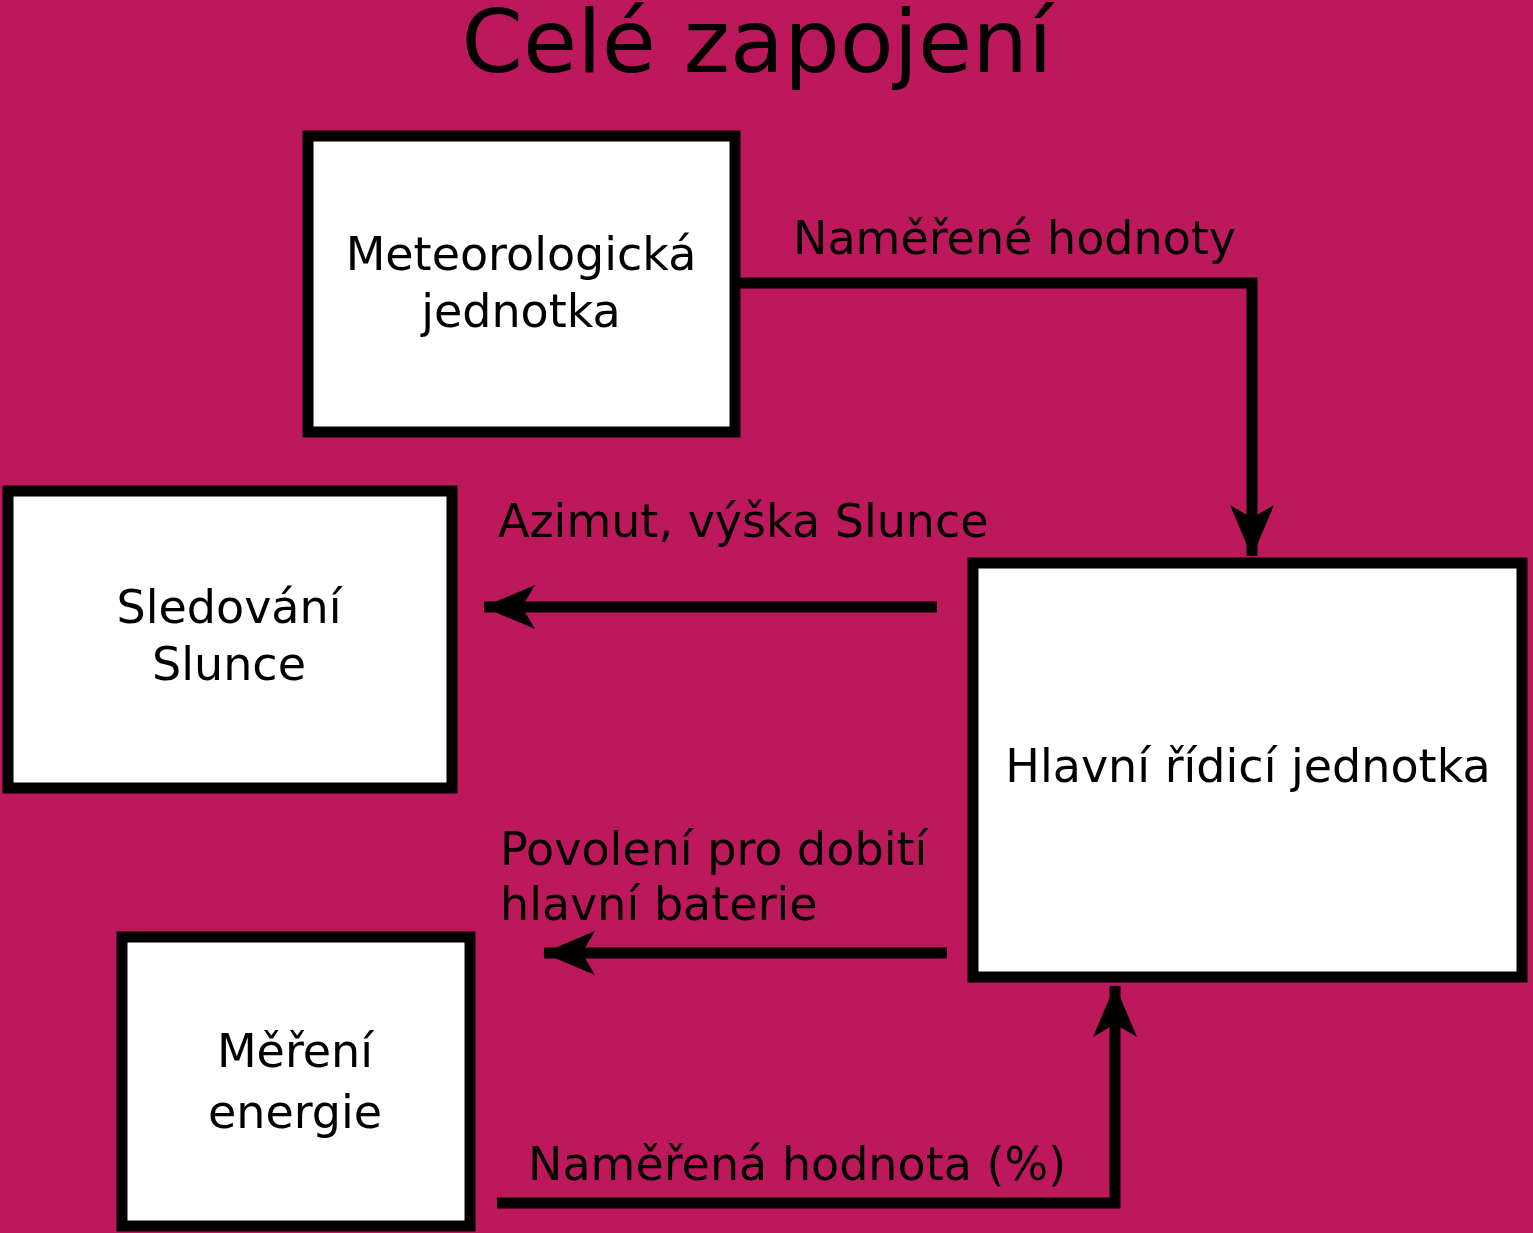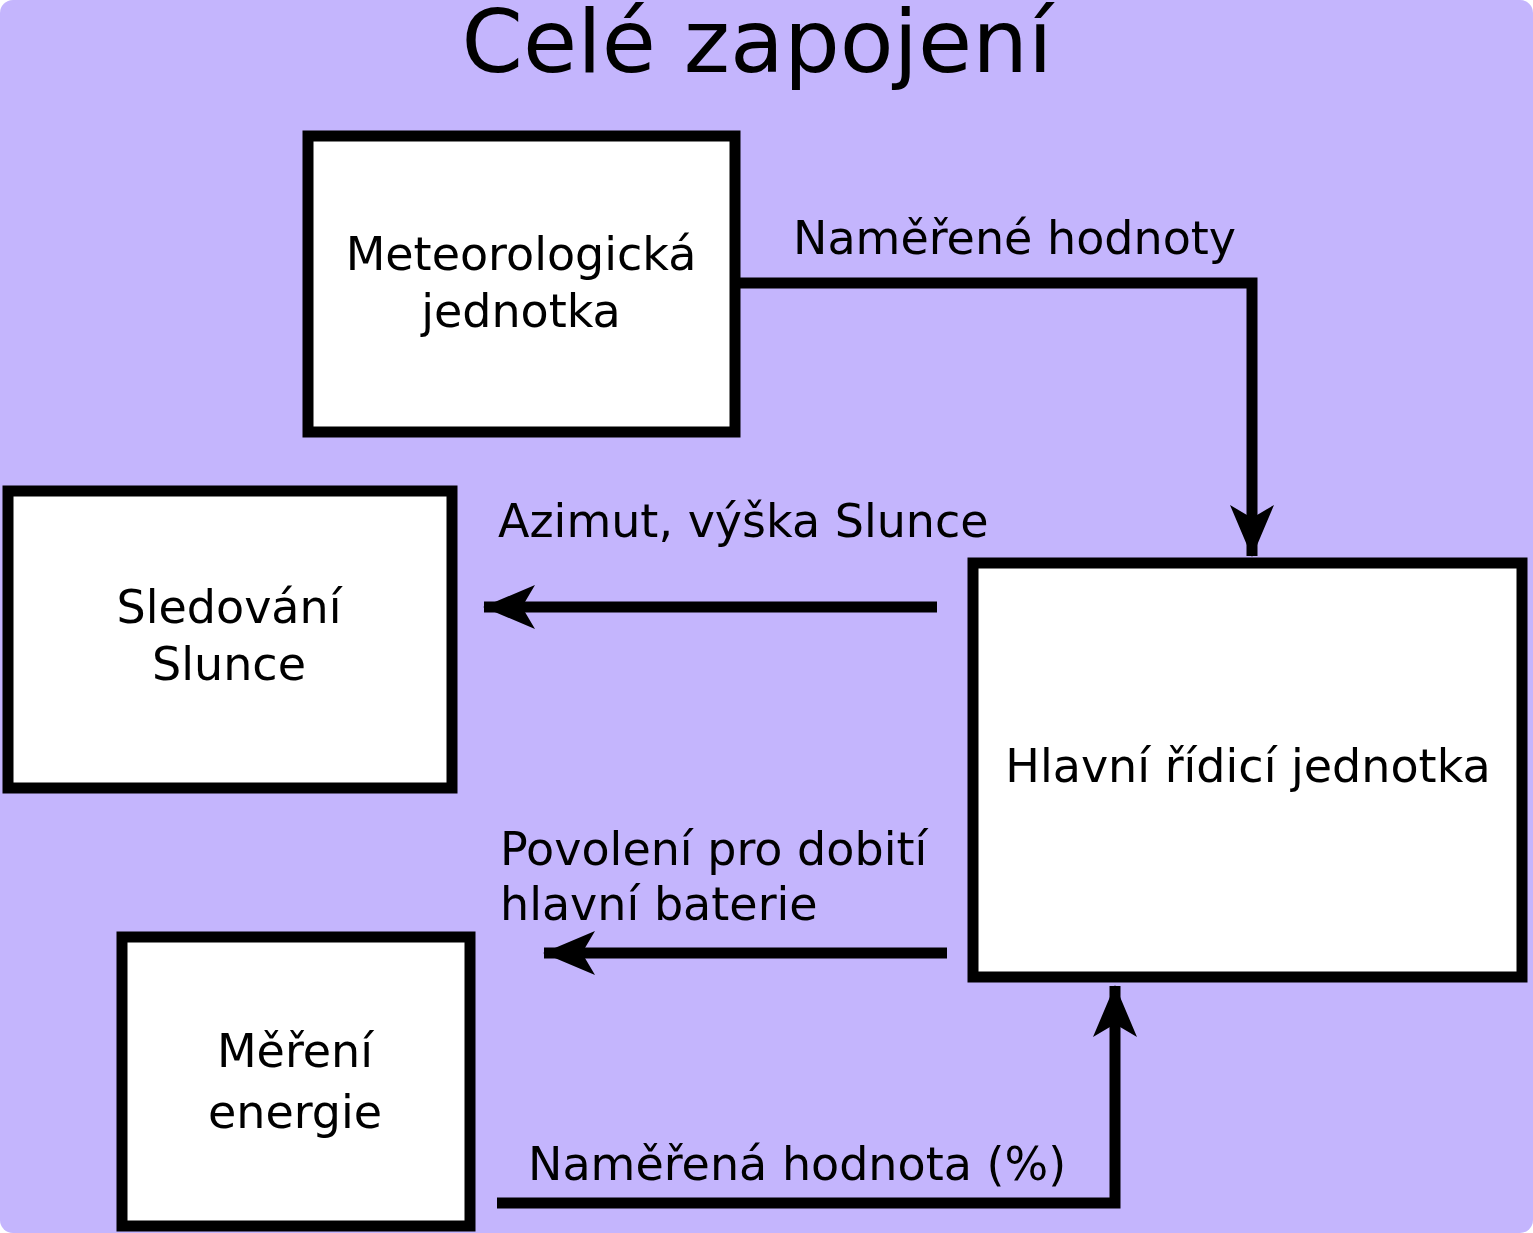--- a/index.html
+++ b/index.html
@@ -4,23 +4,22 @@
 <style>
   html, body {
     margin: 0;
     padding: 0;
     background: #ffffff;
   }
   .canvas {
     width: 1533px;
     height: 1233px;
     position: relative;
-    background: #c4b5fd;
+    background: #be185d;
     overflow: hidden;
-    border-radius: 13px;
   }
   svg {
     display: block;
     font-family: "DejaVu Sans", sans-serif;
   }
   .node-box {
     fill: #ffffff;
     stroke: #000000;
     stroke-width: 11;
   }

